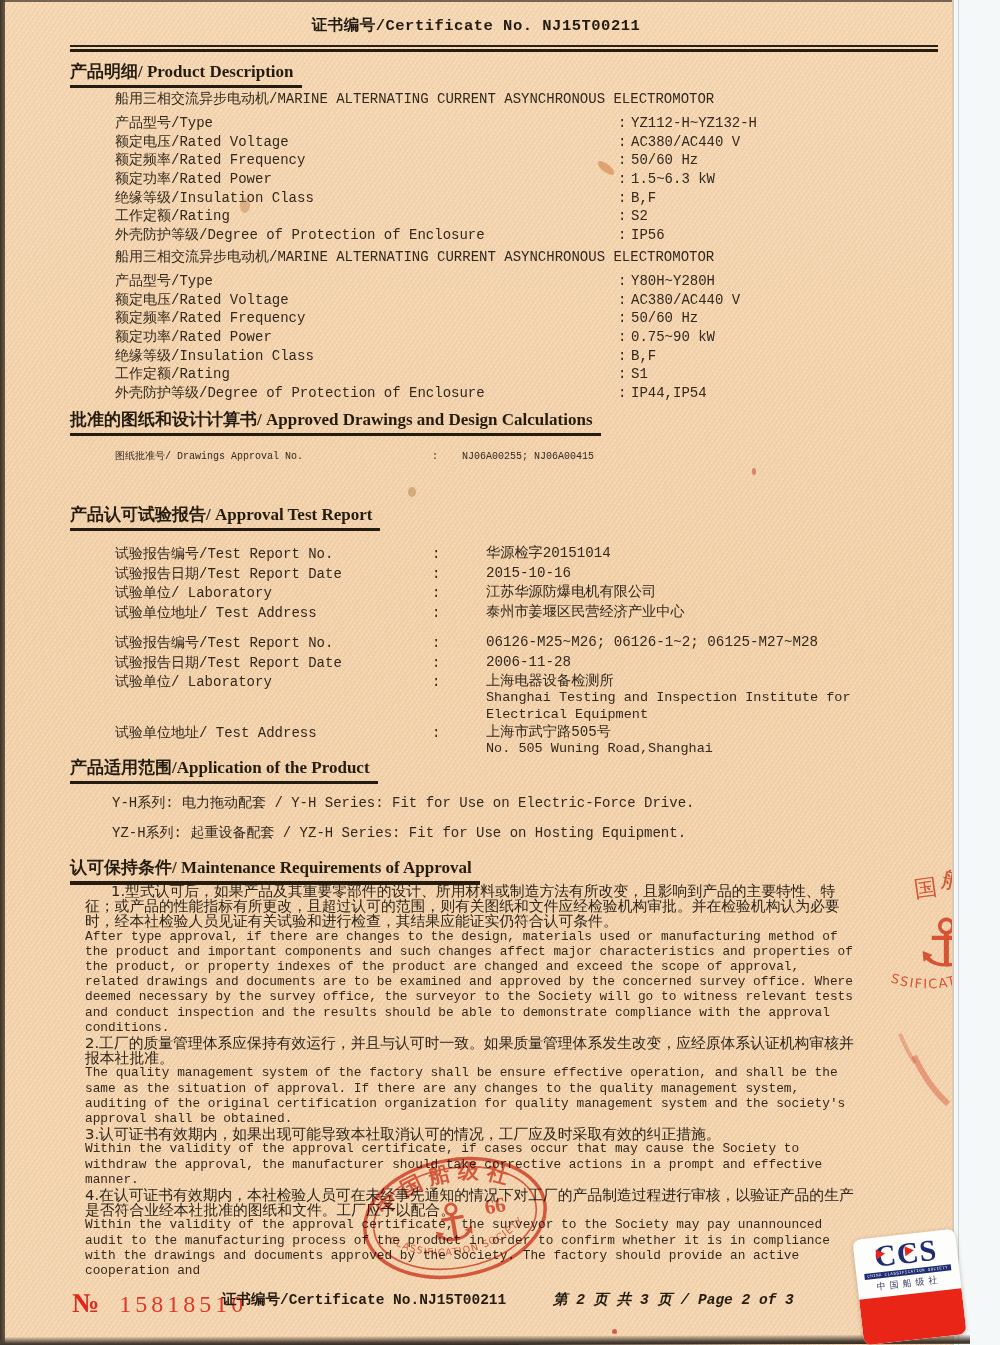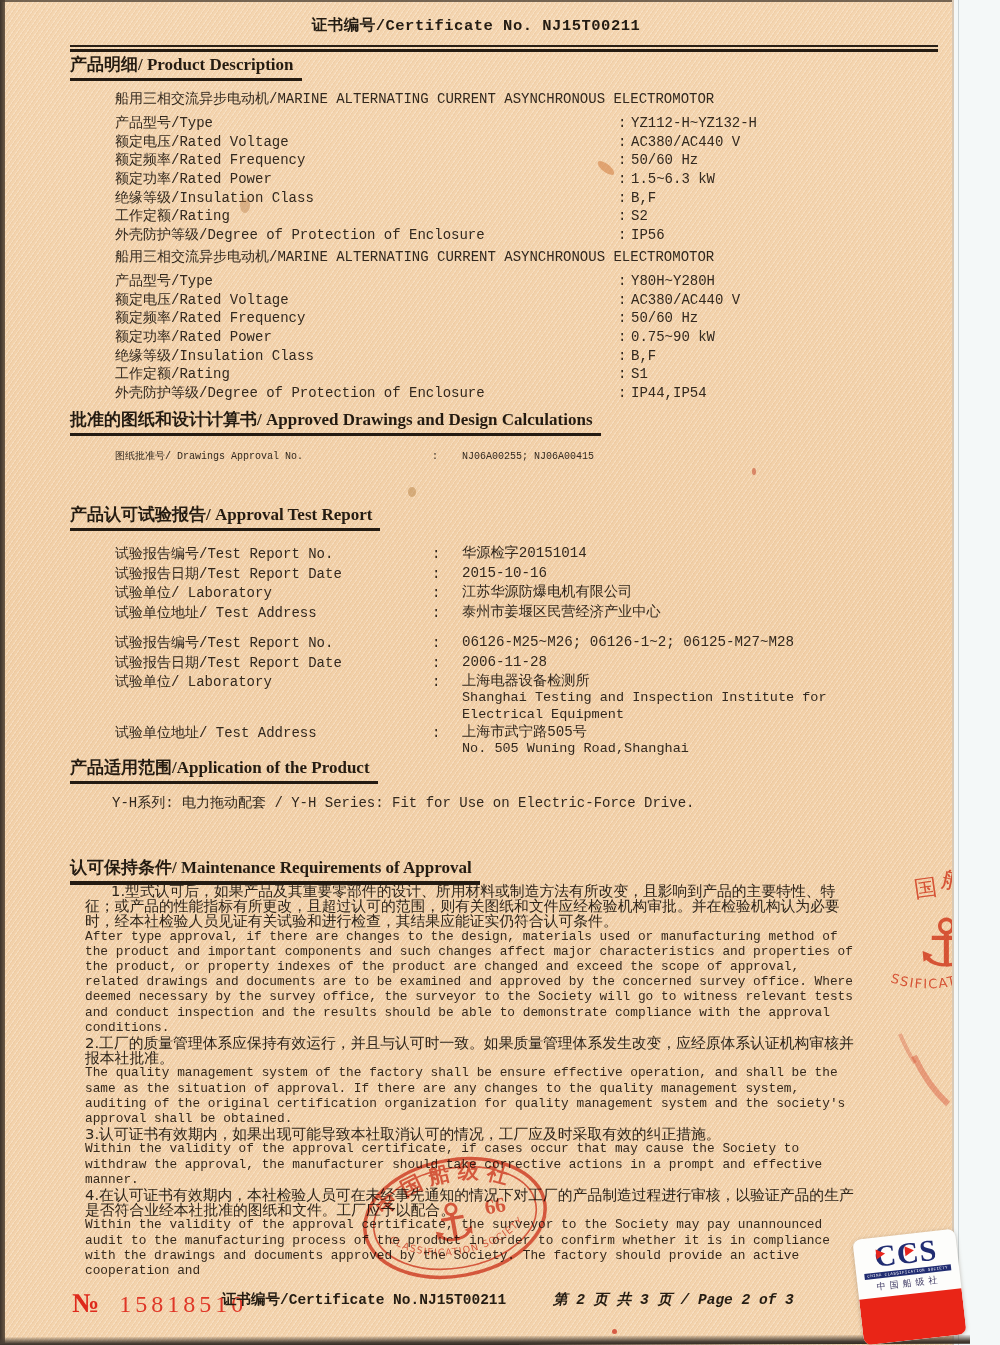--- a/index.html
+++ b/index.html
@@ -19,21 +19,21 @@
   .right-strip .pshadow{position:absolute;left:0;top:0;width:2px;height:100%;background:#d9c9b5;}
 
   .cert-top{position:absolute;left:0;top:15px;width:952px;text-align:center;
       font-weight:bold;font-size:15.5px;letter-spacing:.5px;color:#241c13;}
   .rule{position:absolute;left:70px;top:45px;width:868px;height:2px;
       border-top:2px solid #2a2016;border-bottom:3px solid #241b12;}
 
   .sec-title{position:absolute;display:inline-block;font-family:"Liberation Serif",serif;
       font-weight:bold;font-size:17px;color:#241b11;border-bottom:3px solid #241b12;
       padding:0 8px 2px 0;white-space:nowrap;}
-  .t1{left:70px;top:53px;text-align:center;}
+  .t1{left:70px;top:60px;text-align:center;}
   .t2{left:70px;top:408px;}
   .t3{left:70px;top:503px;}
   .t4{left:70px;top:756px;}
   .t5{left:70px;top:856px;border-bottom-width:4px;}
 
   .blk{position:absolute;left:115px;width:820px;font-size:14px;}
   .b1{top:90px;} .b2{top:248px;}
   .blk-heading{line-height:19px;margin-bottom:5px;white-space:nowrap;}
   .prow{position:relative;height:18.7px;line-height:18.7px;white-space:nowrap;}
   .prow .col{position:absolute;left:503px;}
@@ -42,21 +42,21 @@
   .lrow{position:absolute;left:115px;font-size:10px;line-height:19px;white-space:nowrap;}
   .lrow .col{position:absolute;left:317px;}
   .lrow .val{position:absolute;left:347px;}
   .drow{top:447px;width:820px;}
 
   .tgroup{position:absolute;left:115px;width:820px;font-size:14px;}
   .g1{top:545px;height:85px;} .g2{top:634px;height:130px;}
   .trow{position:absolute;left:0;width:820px;line-height:19px;white-space:nowrap;}
   .trow .col{position:absolute;left:317px;}
   .trow .val{position:absolute;left:347px;width:470px;}
-  .trow .val div{font-size:13.5px;line-height:16.8px;}
+  .trow .val div{font-size:13.5px;line-height:16.8px;margin-left:24px;}
   .trow .val div:first-child{font-size:14.2px;}
   .r0{top:0;} .r1{top:19.5px;} .r2{top:39px;} .r3{top:58.5px;} .r3b{top:90px;}
 
   .app-line{position:absolute;left:112px;font-size:14px;white-space:nowrap;}
   .a1{top:794px;} .a2{top:824px;}
 
   .mt{position:absolute;left:85px;top:883px;width:772px;}
   .mt .zh{font-size:14.8px;line-height:15.2px;font-family:"DejaVu Sans","Liberation Sans",sans-serif;
       color:#2d241a;letter-spacing:0;}
   .mt .zh.ind{text-indent:26px;}
@@ -163,20 +163,21 @@
             <div>Electrical Equipment</div>
           </span></div>
       <div class="trow r3b"><span>试验单位地址/ Test Address</span><span class="col">:</span><span class="val">
             <div>上海市武宁路505号</div>
             <div>No. 505 Wuning Road,Shanghai</div>
           </span></div>
     </div>
 
     <div class="sec-title t4">产品适用范围/Application of the Product</div>
     <div class="app-line a1">Y-H系列: 电力拖动配套 / Y-H Series: Fit for Use on Electric-Force Drive.</div>
+    <div class="app-line a2">YZ-H系列: 起重设备配套 / YZ-H Series: Fit for Use on Hosting Equipment.</div>
 
     <div class="sec-title t5">认可保持条件/ Maintenance Requirements of Approval</div>
     <div class="mt">
       <div class="zh ind">1.型式认可后，如果产品及其重要零部件的设计、所用材料或制造方法有所改变，且影响到产品的主要特性、特征；或产品的性能指标有所更改，且超过认可的范围，则有关图纸和文件应经检验机构审批。并在检验机构认为必要时，经本社检验人员见证有关试验和进行检查，其结果应能证实仍符合认可条件。</div>
       <div class="en">After type approval, if there are changes to the design, materials used or manufacturing method of the product and important components and such changes affect major characteristics and properties of the product, or property indexes of the product are changed and exceed the scope of approval, related drawings and documents are to be examined and approved by the concerned survey office. Where deemed necessary by the survey office, the surveyor to the Society will go to witness relevant tests and conduct inspection and the results should be able to demonstrate compliance with the approval conditions.</div>
       <div class="zh">2.工厂的质量管理体系应保持有效运行，并且与认可时一致。如果质量管理体系发生改变，应经原体系认证机构审核并报本社批准。</div>
       <div class="en">The quality management system of the factory shall be ensure effective operation, and shall be the same as the situation of approval. If there are any changes to the quality management system, auditing of the original certification organization for quality management system and the society's approval shall be obtained.</div>
       <div class="zh">3.认可证书有效期内，如果出现可能导致本社取消认可的情况，工厂应及时采取有效的纠正措施。</div>
       <div class="en">Within the validity of the approval certificate, if cases occur that may cause the Society to withdraw the approval, the manufacturer should take corrective actions in a prompt and effective manner.</div>
       <div class="zh">4.在认可证书有效期内，本社检验人员可在未经事先通知的情况下对工厂的产品制造过程进行审核，以验证产品的生产是否符合业经本社批准的图纸和文件。工厂应予以配合。</div>

